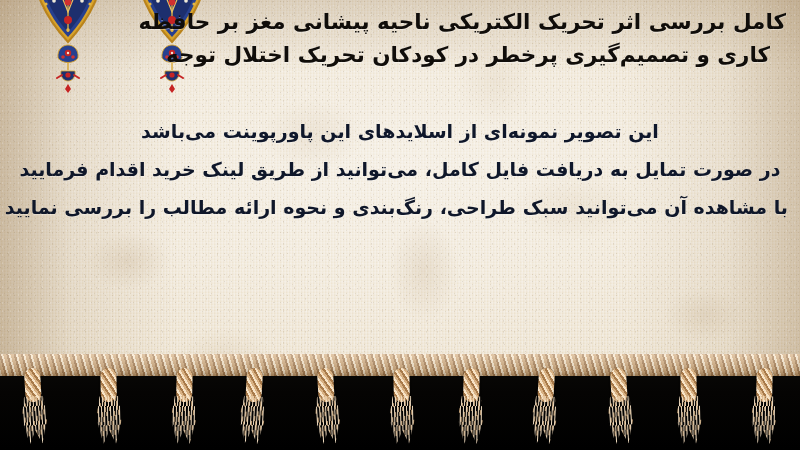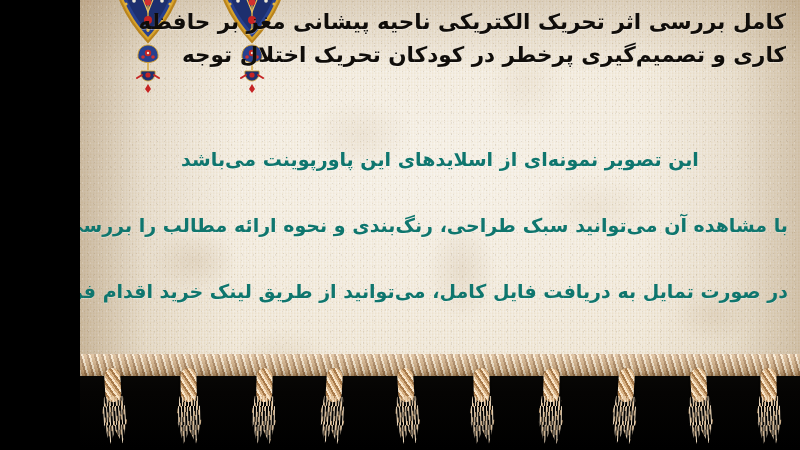--- a/index.html
+++ b/index.html
@@ -3,21 +3,21 @@
 <meta charset="utf-8">
 <title>Slide Preview</title>
 <style>
   html, body {
     margin: 0;
     padding: 0;
     background: #000;
   }
   #slide {
     position: relative;
-    width: 720px;
+    width: 800px;
     height: 450px;
     overflow: hidden;
     font-family: "DejaVu Sans", "Liberation Sans", sans-serif;
     background-color: #e8dcc4;
     isolation: isolate;
   }
 
   
   .bg-base {
     position: absolute;
@@ -116,28 +116,27 @@
     text-shadow: 0 1px 0 rgba(255,255,255,.35);
   }
   .body-block {
     position: absolute;
     top: 112px;
     right: 12px;
     left: 12px;
     text-align: center;
   }
   .body-line {
-    color: #0f766e;
+    color: #0f172a;
     font-size: 19px;
     font-weight: bold;
     line-height: 38px;
     letter-spacing: -0.1px;
     white-space: nowrap;
     text-shadow: 0 1px 0 rgba(255,255,255,.30);
-    margin-top: 28px;
   }
 
   
   .ornaments {
     position: absolute;
     top: 0;
     left: 0;
     width: 240px;
     height: 120px;
     z-index: 15;
@@ -294,22 +293,22 @@
 
   <div class="text-layer">
 
     <div class="title-block">
       <div class="title-line">کامل بررسی اثر تحریک الکتریکی ناحیه پیشانی مغز بر حافظه</div>
       <div class="title-line">کاری و تصمیم‌گیری پرخطر در کودکان تحریک اختلال توجه</div>
     </div>
 
     <div class="body-block">
       <div class="body-line">این تصویر نمونه‌ای از اسلایدهای این پاورپوینت می‌باشد</div>
+      <div class="body-line">در صورت تمایل به دریافت فایل کامل، می‌توانید از طریق لینک خرید اقدام فرمایید</div>
       <div class="body-line">با مشاهده آن می‌توانید سبک طراحی، رنگ‌بندی و نحوه ارائه مطالب را بررسی نمایید</div>
-      <div class="body-line">در صورت تمایل به دریافت فایل کامل، می‌توانید از طریق لینک خرید اقدام فرمایید</div>
     </div>
 
   </div>
 
   <div class="fringe">
     <div class="fringe-black"></div>
     <div class="fringe-rope"></div>
     <div id="tassel-row">
         <div class="tassel" style="left: 21.3636px; transform: rotate(-3.3deg);">
           <div class="knot"></div>

